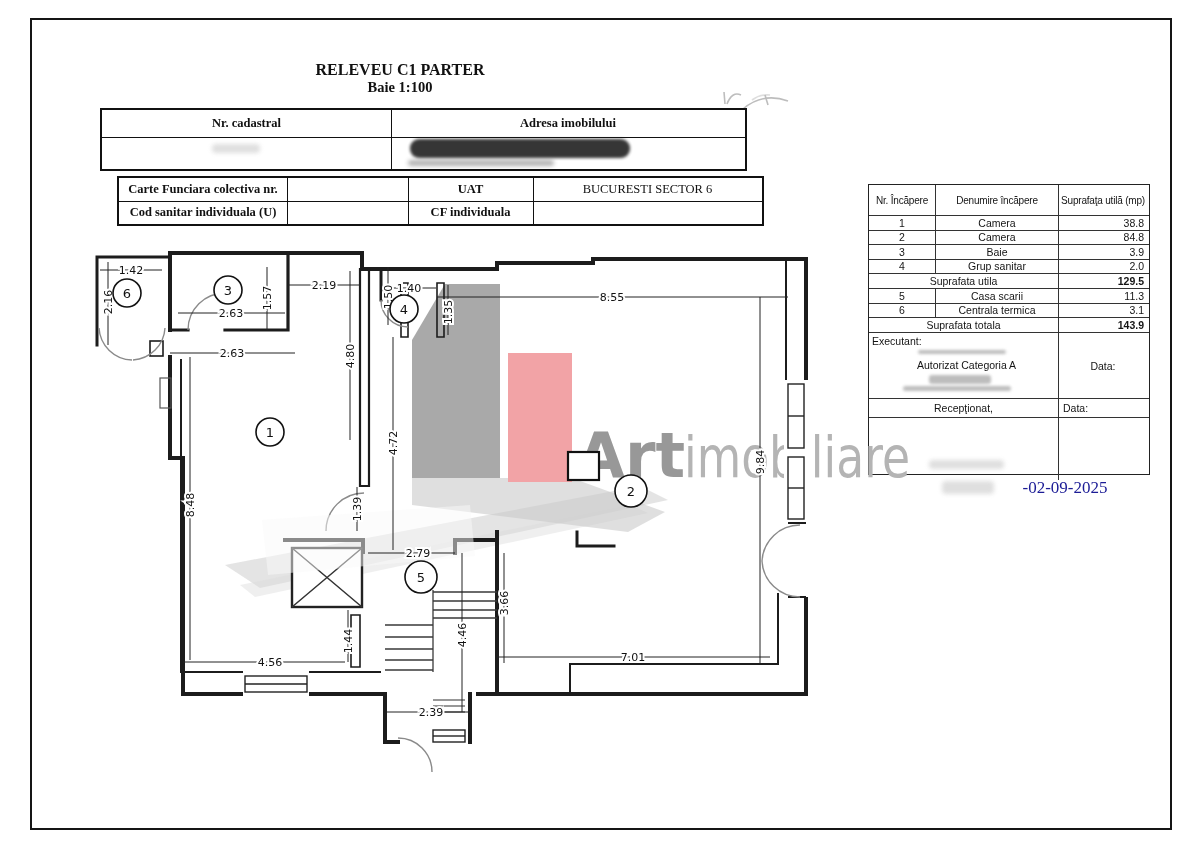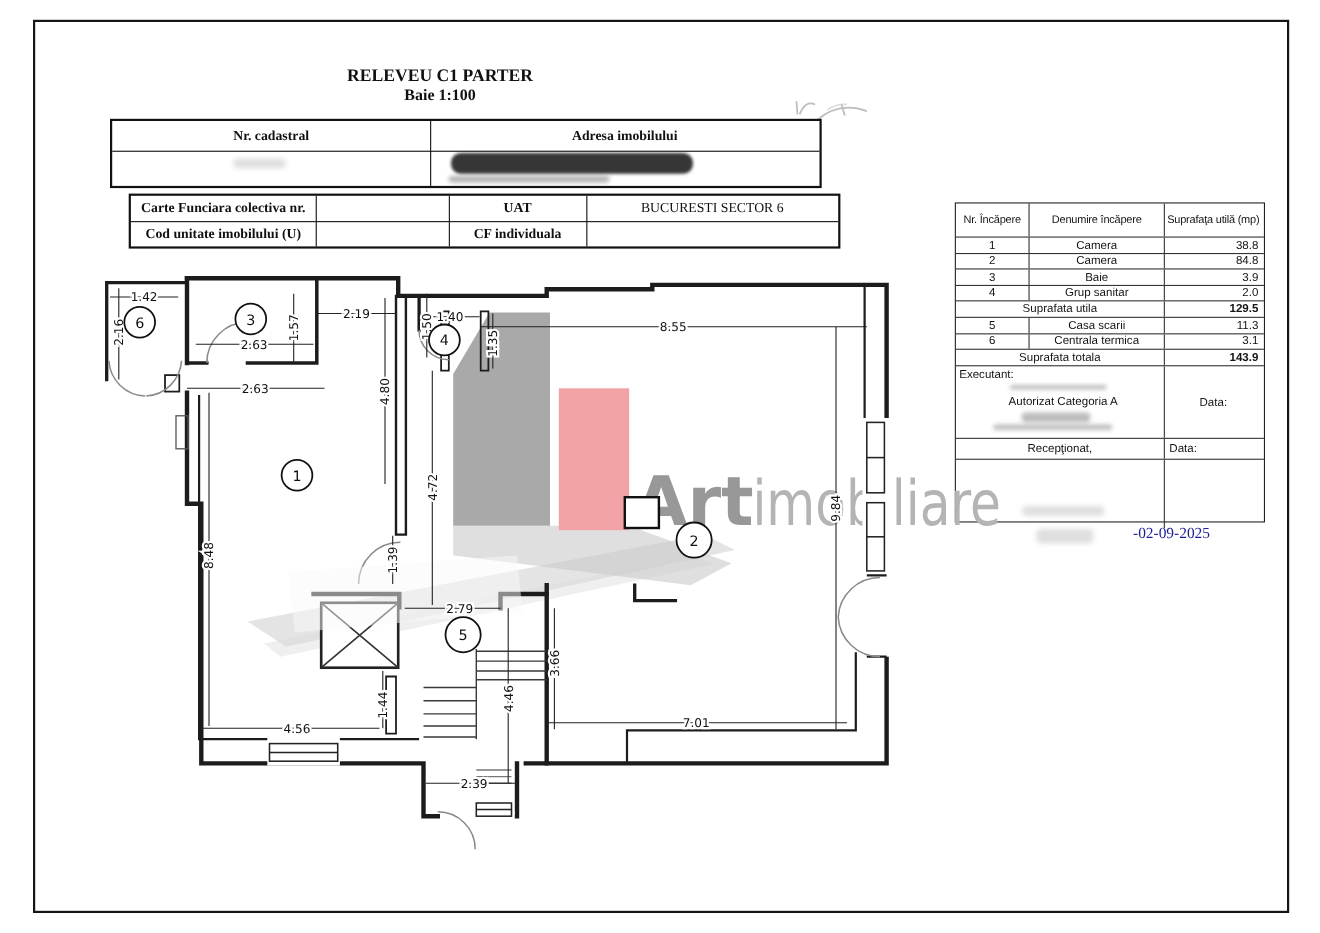--- a/index.html
+++ b/index.html
@@ -29,21 +29,21 @@
   #rt{left:868px;top:184px;width:280px;height:289px;border:1.5px solid #222;color:#141414;font-size:10.5px;}
   .rrow{position:relative;display:flex;border-bottom:1px solid #333;}
   .rc{display:flex;align-items:center;justify-content:center;border-right:1px solid #333;box-sizing:border-box;}
   .rc:last-child{border-right:none;}
   .c1{width:67px;} .c2{width:123px;} .c3{width:88px;}
   .num{justify-content:flex-end;padding-right:3px;}
   .bold{font-weight:bold;text-align:center;}
   .hdr{font-size:10px;letter-spacing:-.2px;text-align:left;}
   
   #stampdate{left:985px;top:478px;width:160px;text-align:center;color:#1c1c96;
-    font-family:"Liberation Serif",serif;font-size:14px;}
+    font-family:"Liberation Serif",serif;font-size:17px;}
   svg{position:absolute;left:0;top:0;}
   text{font-family:"DejaVu Sans",sans-serif;}
   .dim{font-size:11px;fill:#111;paint-order:stroke;stroke:#fff;stroke-width:4px;font-weight:500;}
   .rn{font-size:13px;fill:#111;text-anchor:middle;}
   .wm1{font-family:"DejaVu Sans",sans-serif;font-weight:bold;fill:#989898;}
   .wm2{font-family:"DejaVu Sans",sans-serif;fill:#b4b4b4;}
 </style>
 </head>
 <body>
 
@@ -77,21 +77,21 @@
   <div class="abs blur4" style="left:212px;top:144px;width:48px;height:9px;"></div>
 
   <div id="t2" class="abs ctable">
     <div class="hdiv"></div>
     <div class="vd" style="left:168px;"></div>
     <div class="vd" style="left:289px;"></div>
     <div class="vd" style="left:414px;"></div>
     <div class="cell" style="left:0;top:0;width:168px;height:22.5px;">Carte Funciara colectiva nr.</div>
     <div class="cell" style="left:289px;top:0;width:125px;height:22.5px;">UAT</div>
     <div class="cell reg" style="left:414px;top:0;width:229px;height:22.5px;">BUCURESTI SECTOR 6</div>
-    <div class="cell" style="left:0;top:22.5px;width:168px;height:23px;">Cod unitate imobilului (U)</div>
+    <div class="cell" style="left:0;top:22.5px;width:168px;height:23px;">Cod sanitar individuala (U)</div>
     <div class="cell" style="left:289px;top:22.5px;width:125px;height:23px;">CF individuala</div>
   </div>
 
   <div id="rt" class="abs">
     <div class="rrow" style="height:30px;">
       <div class="rc c1 hdr">Nr. Încăpere</div>
       <div class="rc c2 hdr">Denumire încăpere</div>
       <div class="rc c3 hdr">Suprafaţa utilă (mp)</div>
     </div>
     <div class="rrow" style="height:13.5px;">

